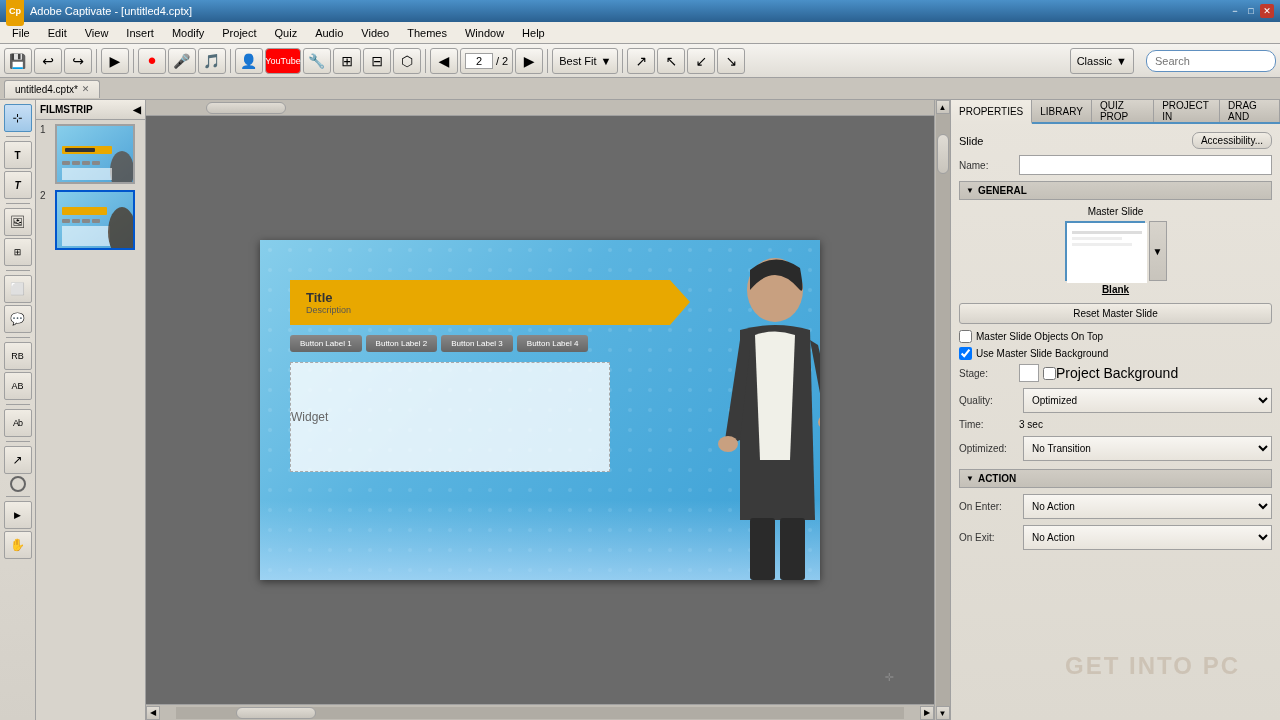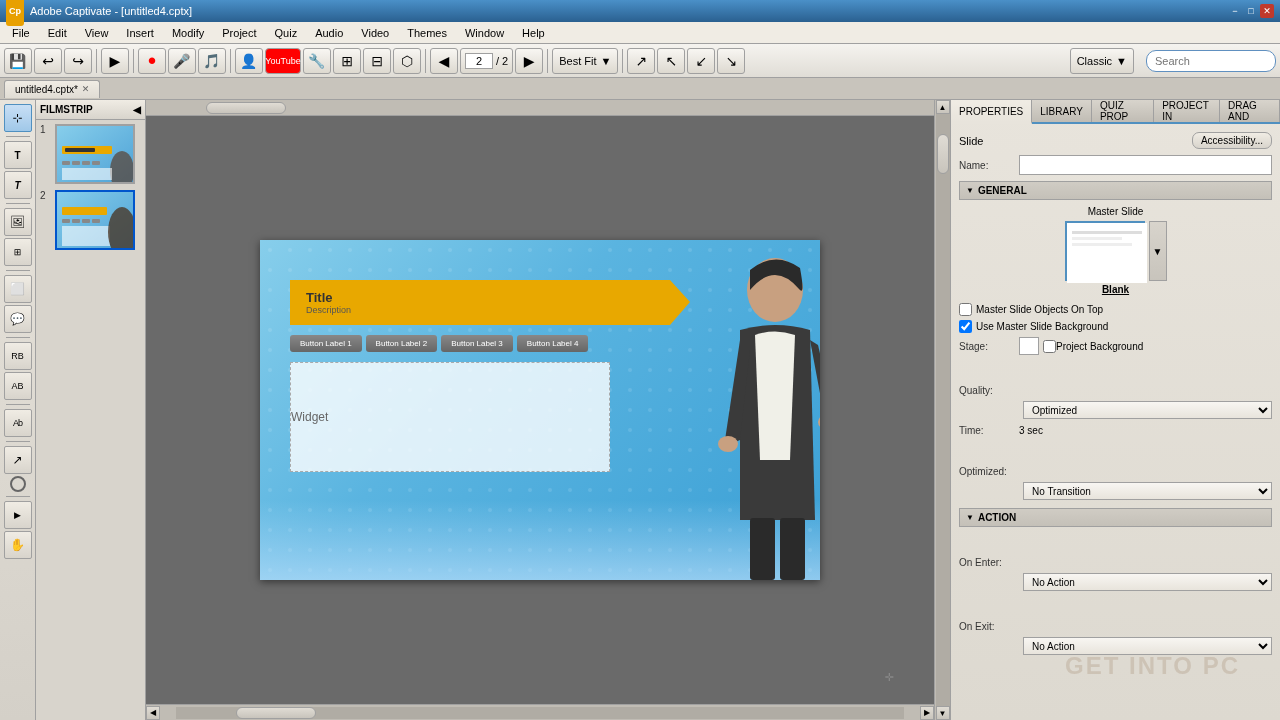--- a/index.html
+++ b/index.html
@@ -384,26 +384,25 @@
     .master-slide-label { font-size: 10px; font-weight: bold; margin-top: 3px; text-decoration: underline; }
 
     .dropdown-row {
       display: flex;
       align-items: center;
       margin-bottom: 6px;
       gap: 4px;
     }
     .prop-dropdown {
       flex: 1;
-      height: 18px;
+      height: 25px;
       border: 1px solid #a0a0a0;
       background: linear-gradient(to bottom, #f8f6f2, #e8e4dc);
       font-size: 10px;
       padding: 0 4px;
-      margin-top: 40px;
     }
 
     .checkbox-row {
       display: flex;
       align-items: center;
       gap: 4px;
       margin-bottom: 4px;
       font-size: 10px;
     }
 
@@ -776,36 +775,37 @@
                 <rect x="5" y="14" width="50" height="3" fill="#eee"></rect>
                 <rect x="5" y="20" width="60" height="3" fill="#eee"></rect>
               </svg>
             </div>
           </div>
           <div class="ms-dropdown">▼</div>
         </div>
         <span class="master-slide-label">Blank</span>
       </div>
 
+      <button class="reset-btn">Reset Master Slide</button>
 
       <div class="checkbox-row">
         <input type="checkbox" style="">
         <span>Master Slide Objects On Top</span>
       </div>
       <div class="checkbox-row">
         <input type="checkbox" checked="" style="">
         <span>Use Master Slide Background</span>
       </div>
 
       <div class="prop-row">
         <span class="prop-label">Stage:</span>
         <div style="width:20px;height:18px;border:1px solid #a0a0a0;background:white;cursor:pointer;"></div>
         <span style="width:4px"></span>
         <input type="checkbox" style="">
-        <span style="font-size:10px;">Project Background</span>
+        <span style="font-size:14px;">Project Background</span>
       </div>
 
 
       <div class="dropdown-row">
         <span class="prop-label">Quality:</span>
         <select class="prop-dropdown">
           <option>Optimized</option>
         </select>
       </div>
 

